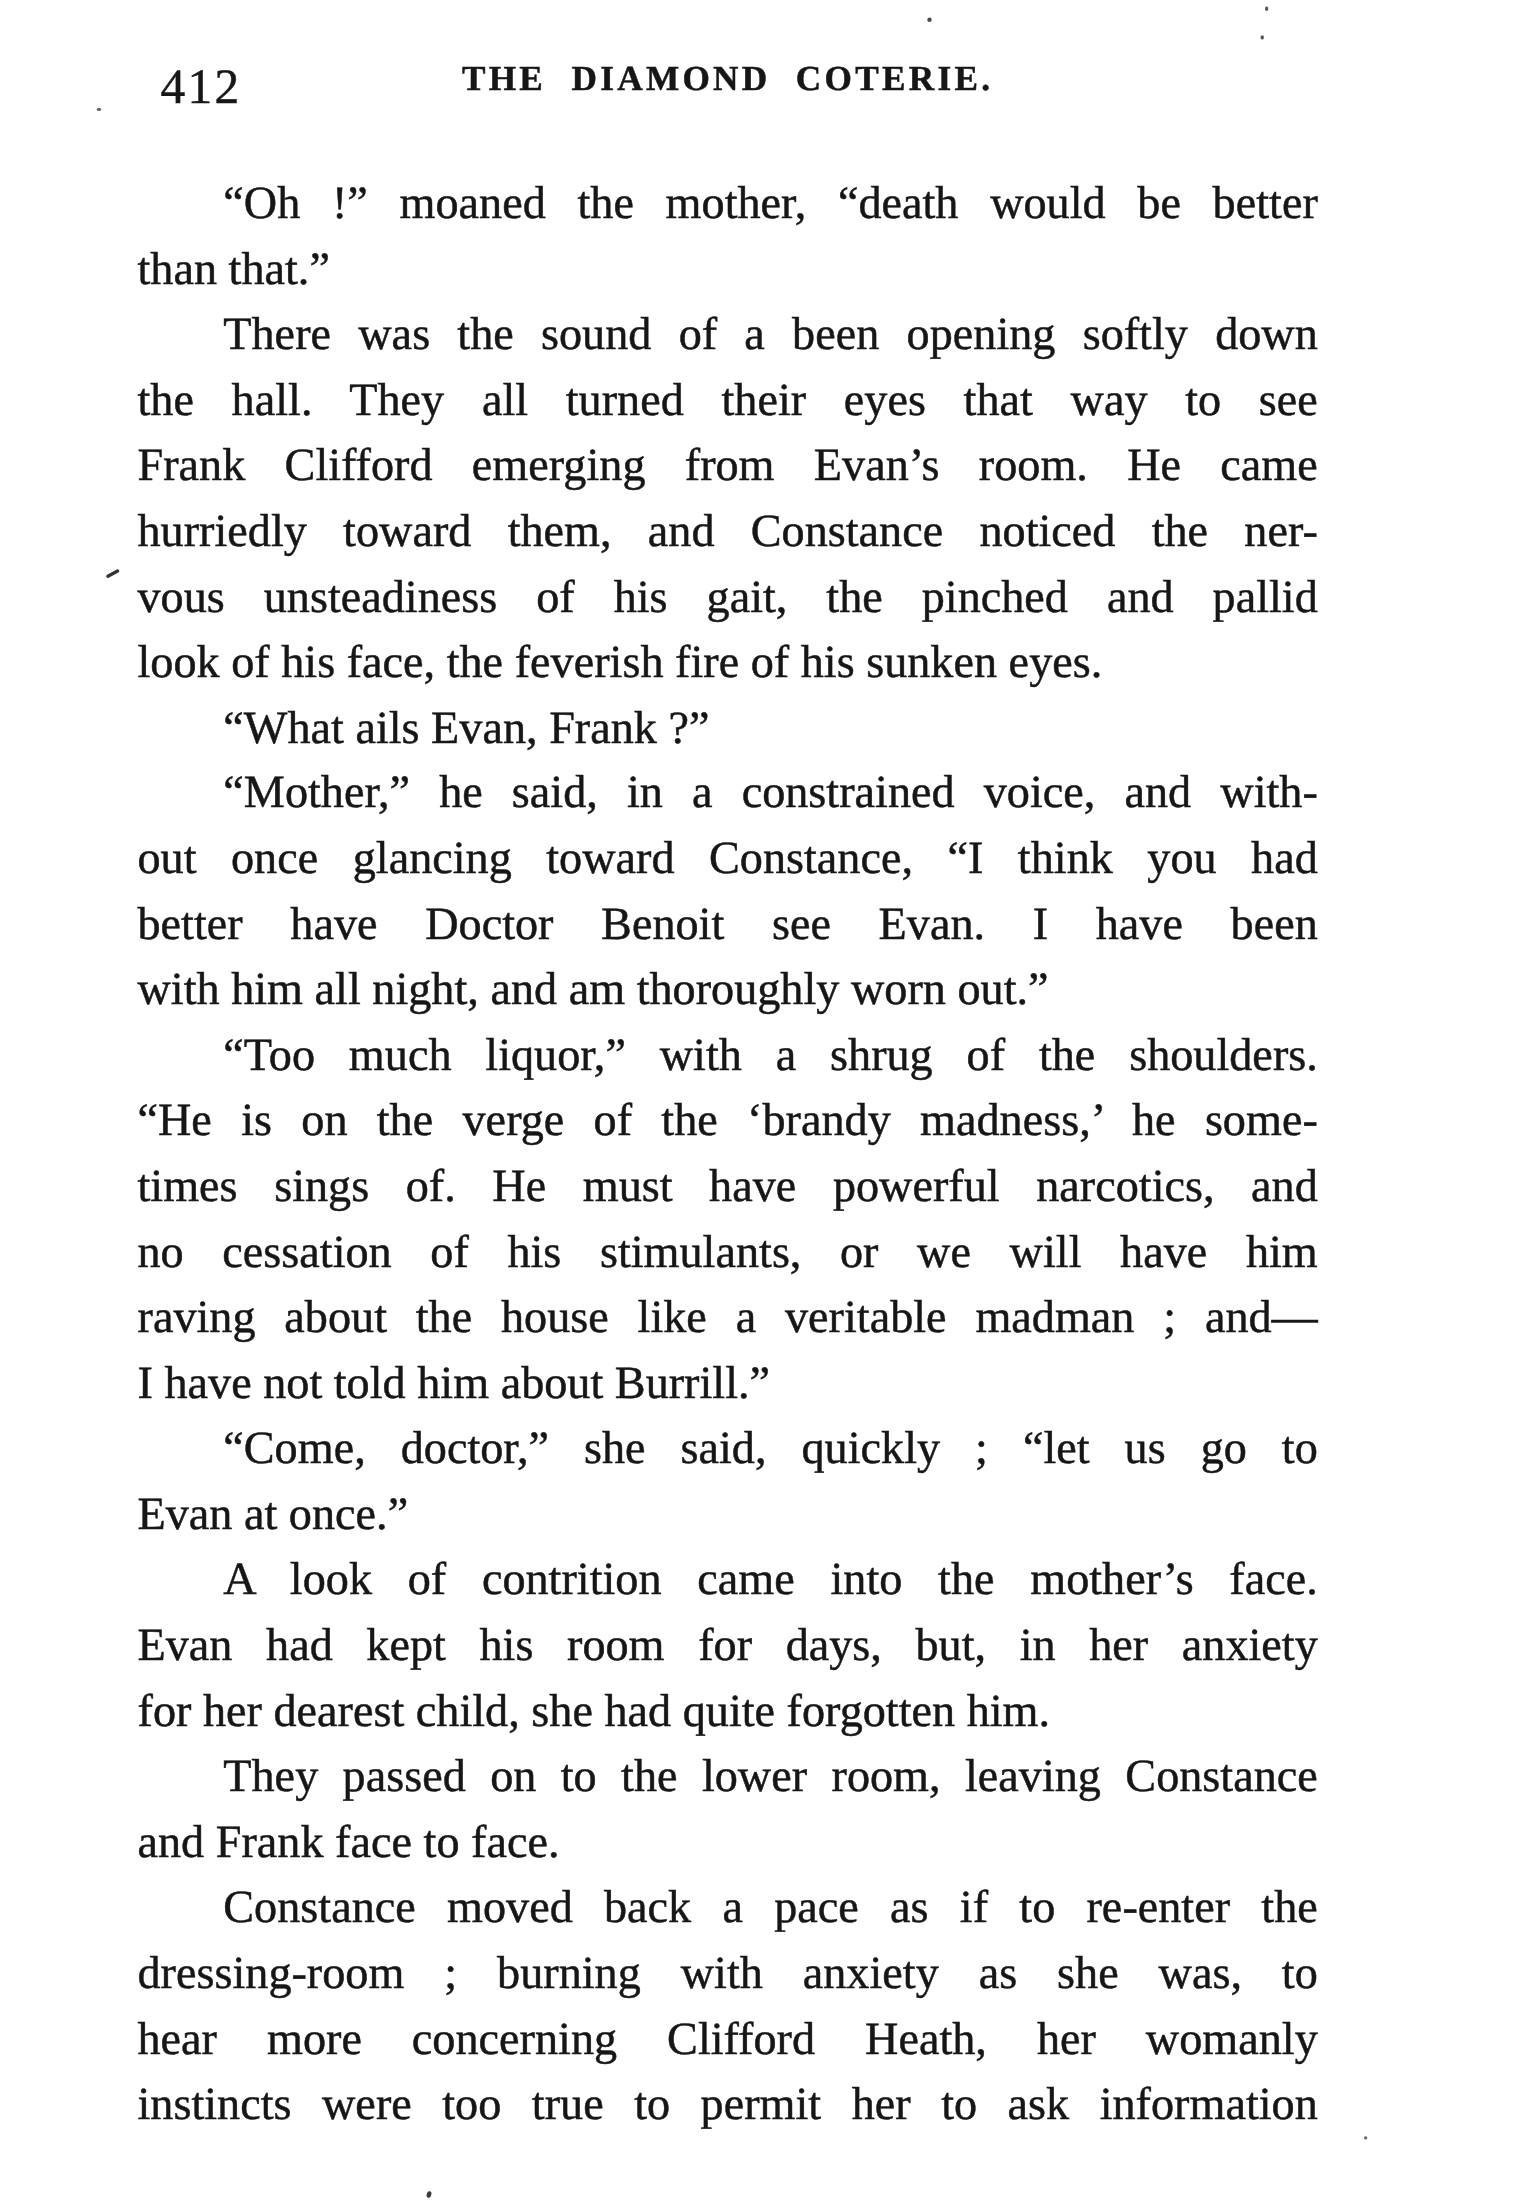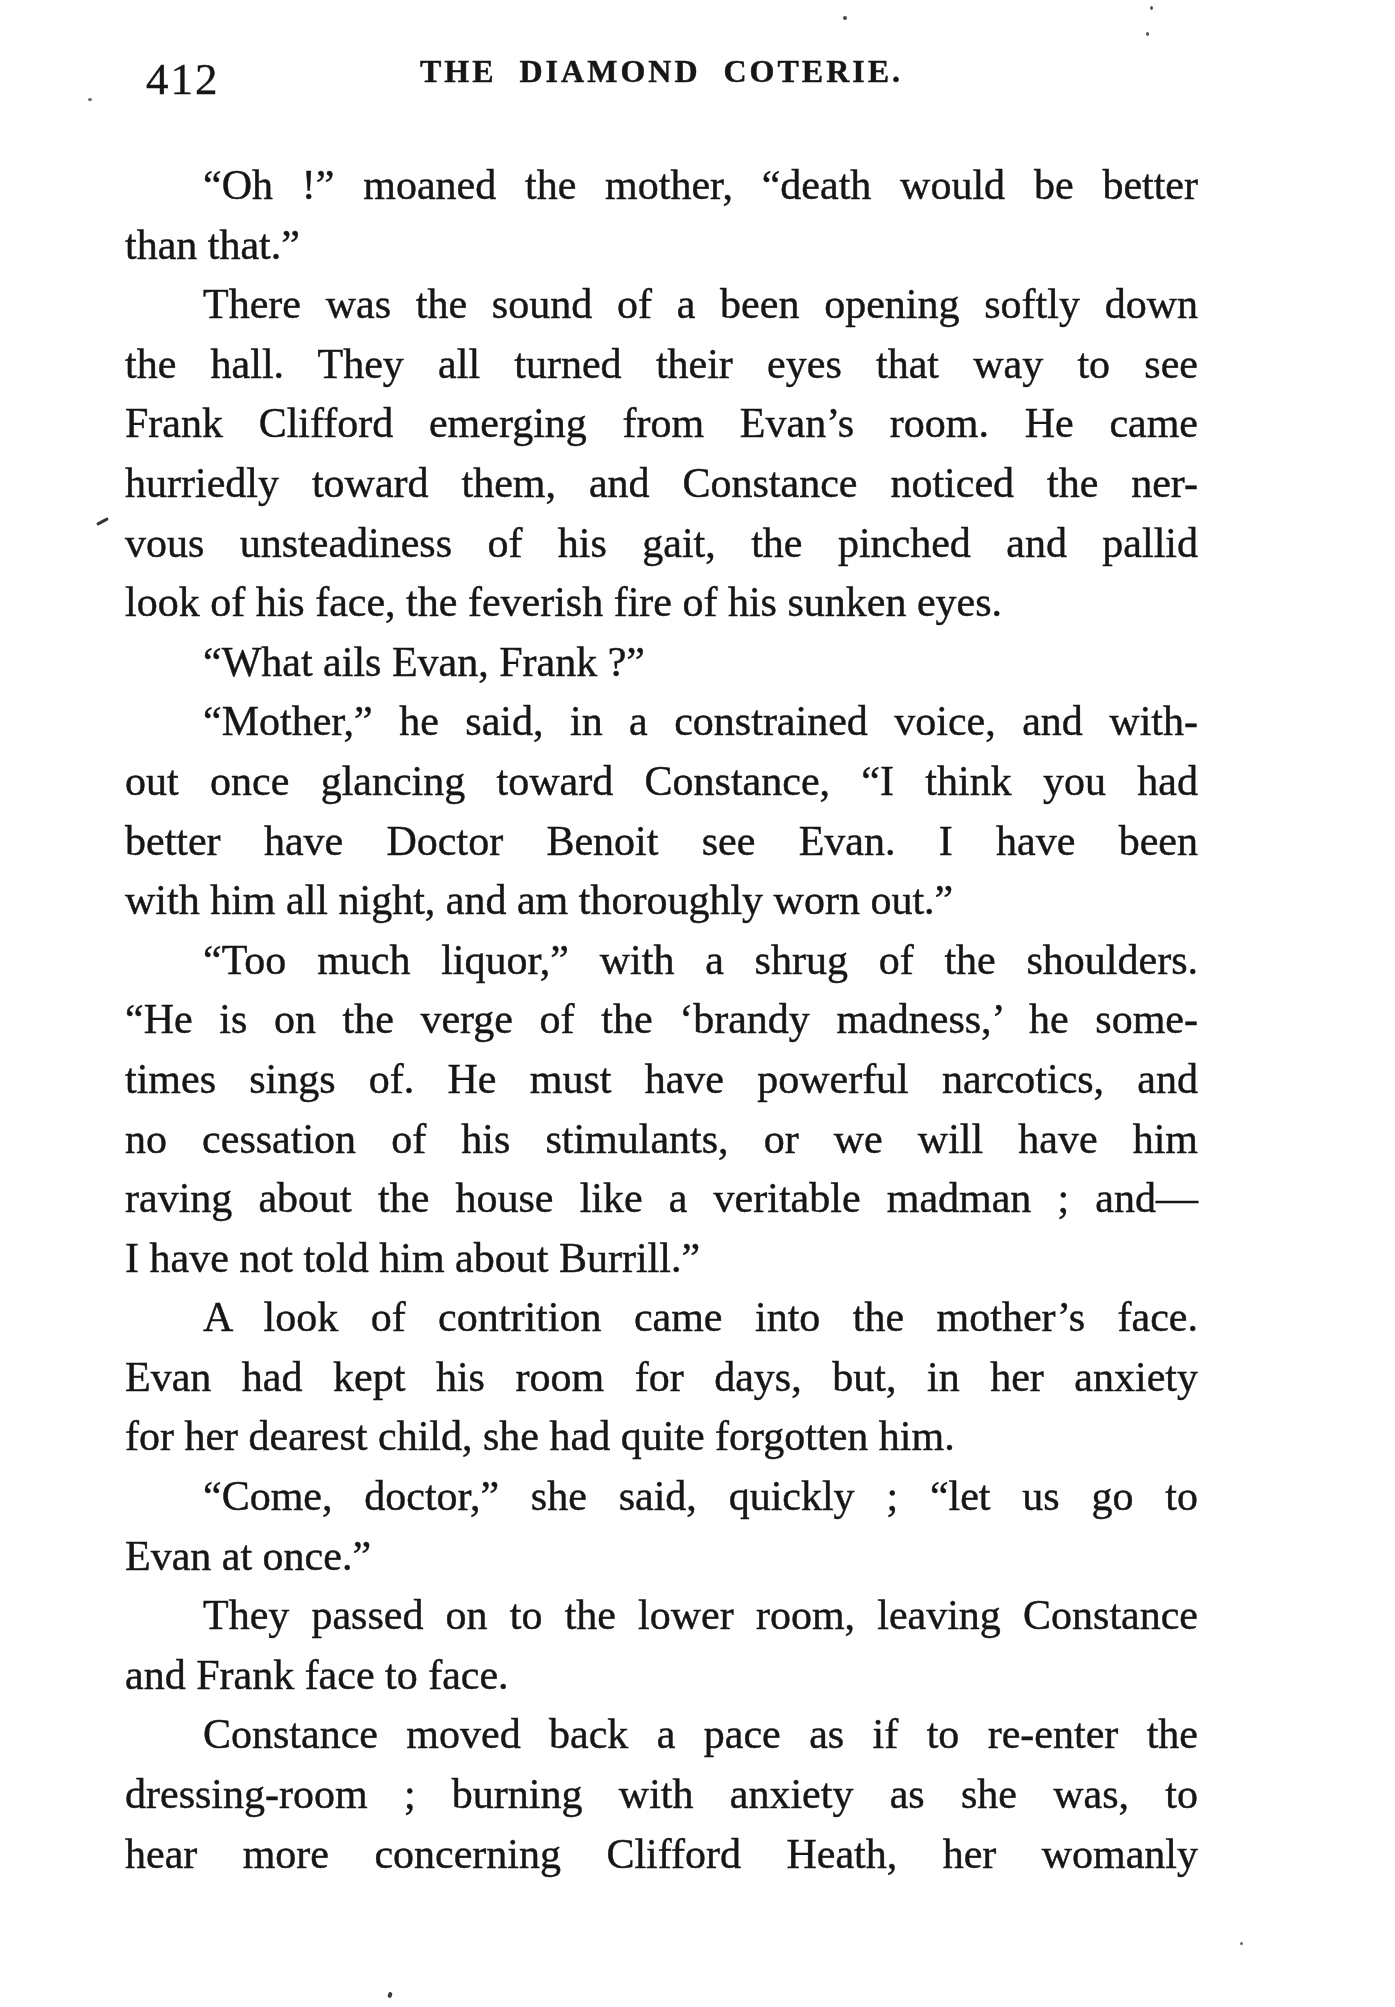--- a/index.html
+++ b/index.html
@@ -83,36 +83,37 @@
       </div>
       <div class="para">
         <div class="line first just">“Too much liquor,” with a shrug of the shoulders.</div>
         <div class="line just">“He is on the verge of the ‘brandy madness,’ he some-</div>
         <div class="line just">times sings of.  He must have powerful narcotics, and</div>
         <div class="line just">no cessation of his stimulants, or we will have him</div>
         <div class="line just">raving about the house like a veritable madman ; and—</div>
         <div class="line">I have not told him about Burrill.”</div>
       </div>
       <div class="para">
+        <div class="line first just">“Come, doctor,” she said, quickly ; “let us go to</div>
+        <div class="line">Evan at once.”</div>
+      </div>
+      <div class="para">
         <div class="line first just">A look of contrition came into the mother’s face.</div>
         <div class="line just">Evan had kept his room for days, but, in her anxiety</div>
         <div class="line">for her dearest child, she had quite forgotten him.</div>
-      </div>
-      <div class="para">
-        <div class="line first just">“Come, doctor,” she said, quickly ; “let us go to</div>
-        <div class="line">Evan at once.”</div>
       </div>
       <div class="para">
         <div class="line first just">They passed on to the lower room, leaving Constance</div>
         <div class="line">and Frank face to face.</div>
       </div>
       <div class="para">
         <div class="line first just">Constance moved back a pace as if to re-enter the</div>
         <div class="line just">dressing-room ; burning with anxiety as she was, to</div>
         <div class="line just">hear more concerning Clifford Heath, her womanly</div>
+        <div class="line just">instincts were too true to permit her to ask information</div>
       </div>
     </div>
 
   <div class="artifact a-dash"></div>
   <div class="artifact a-dot1"></div>
   <div class="artifact a-dot2"></div>
   <div class="artifact a-dot3"></div>
   <div class="artifact a-dot4"></div>
   <div class="artifact a-dot5"></div>
   <div class="artifact a-dot6"></div>

